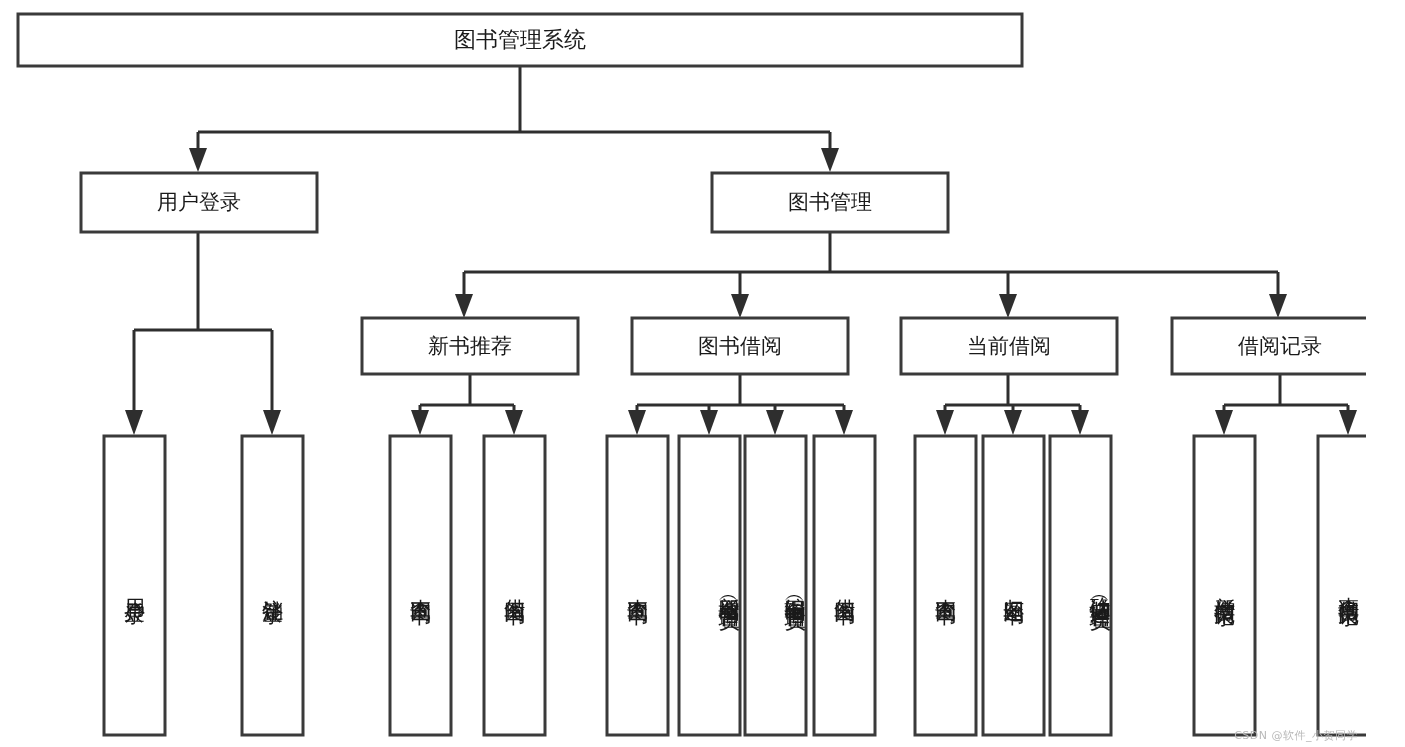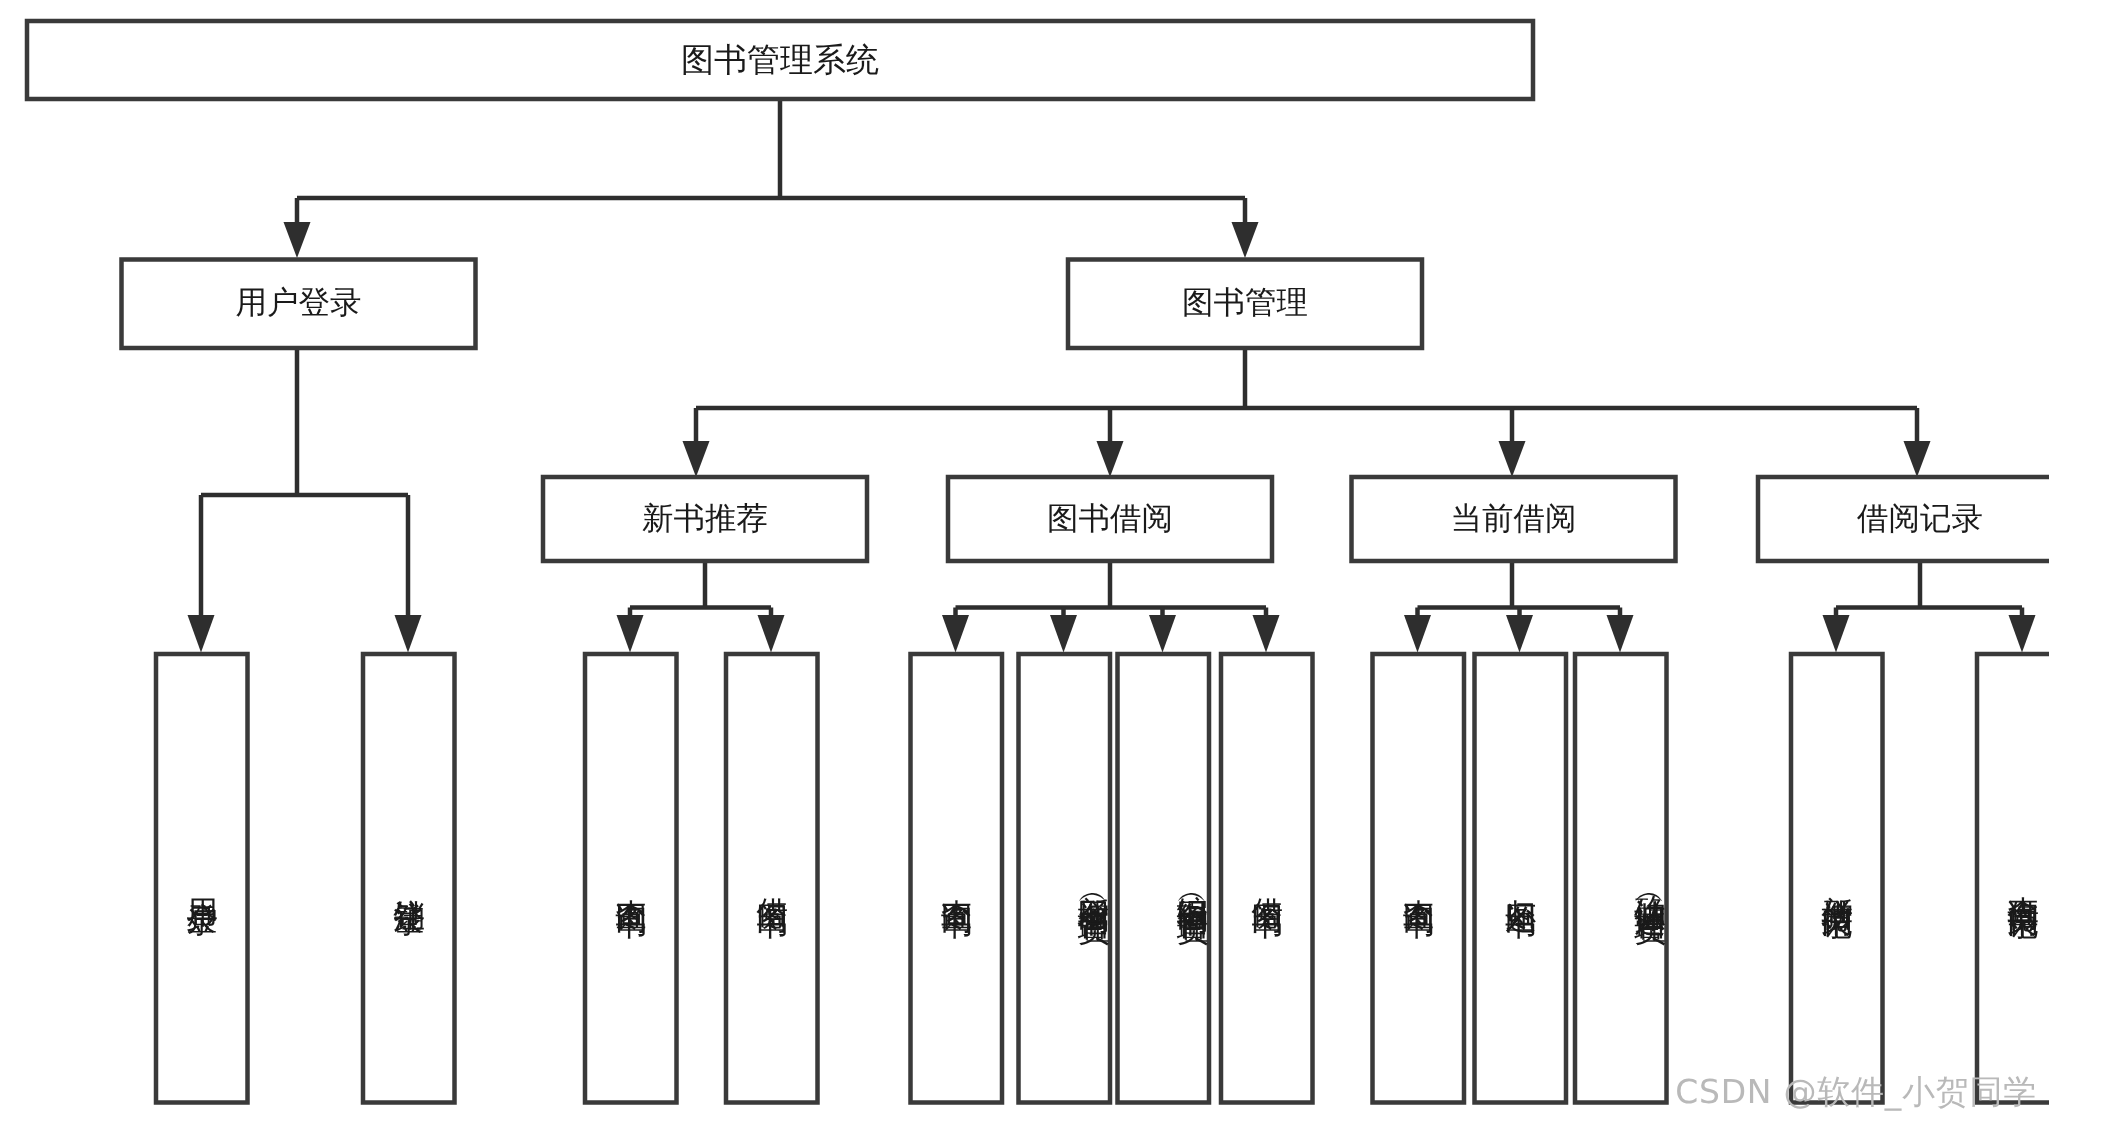--- a/index.html
+++ b/index.html
@@ -75,21 +75,21 @@
     align-items: center;
     justify-content: center;
     pointer-events: none;
     user-select: none;
   }
   .watermark {
     position: absolute;
     right: 8px;
     bottom: 4px;
     font-family: "DejaVu Sans", "Liberation Sans", sans-serif;
-    font-size: 22px;
+    font-size: 11px;
     color: #b9b9b9;
     letter-spacing: 0.5px;
     white-space: nowrap;
     user-select: none;
   }
 </style>
 </head>
 <body>
 
 <div id="diagram-root">

